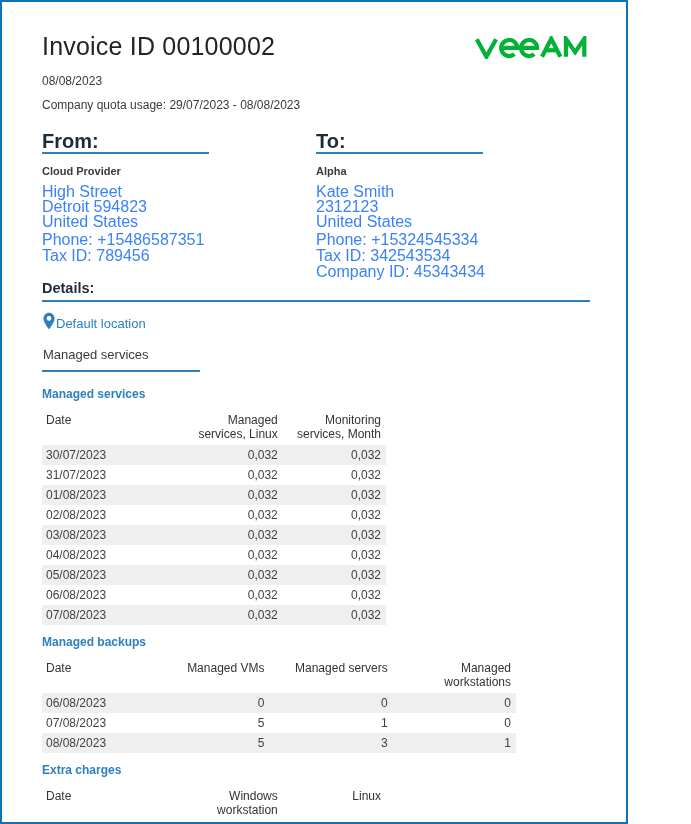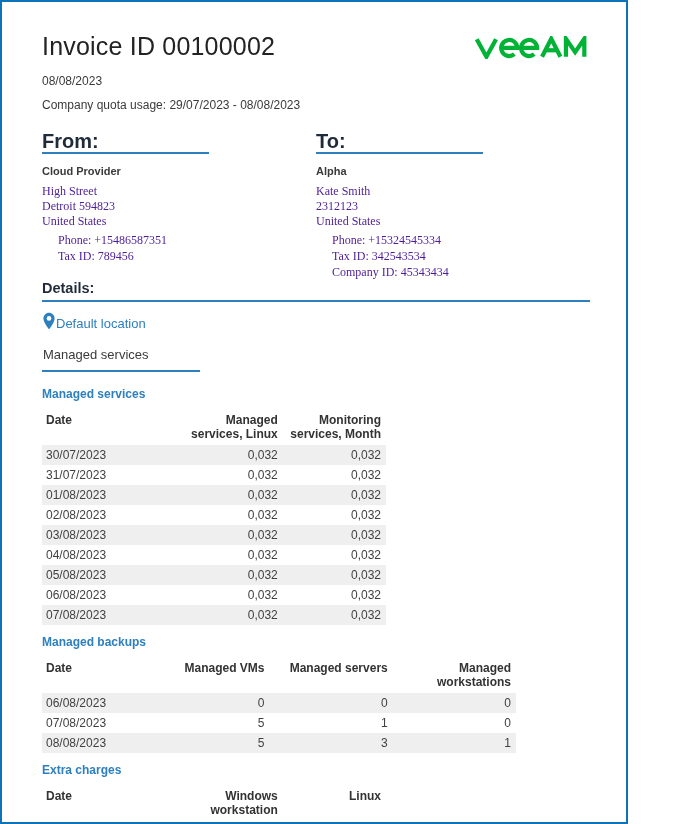--- a/index.html
+++ b/index.html
@@ -39,22 +39,22 @@
     font-size: 20px;
     font-weight: 700;
     line-height: 16px;
     color: #1f2b38;
     width: 167px;
     padding-bottom: 3px;
     border-bottom: 2px solid var(--accent-blue, #2d7fbe);
   }
   .party-name { font-size: 11px; font-weight: 700; color: #3a3a3a; margin-top: 11px; }
   .party-address { margin-top: 7px; }
-  .party-line { font-size: 12px; line-height: 15px; color: #4c1d95; font-family: Liberation Serif, serif; }
-  .party-contact { margin-top: 3px; margin-left: 16px; }
+  .party-line { font-size: 16px; line-height: 15px; color: #3b82f6; }
+  .party-contact { margin-top: 3px; }
   .party-contact .party-line { line-height: 16px; }
 
   
   .details-heading {
     font-size: 14.5px;
     font-weight: 700;
     line-height: 16px;
     color: #1f2b38;
     padding-bottom: 4px;
     border-bottom: 2px solid var(--accent-blue, #2d7fbe);
@@ -82,21 +82,21 @@
   .table-section + .table-section { margin-top: 10px; }
   .table-title { color: var(--accent-blue, #2d7fbe); font-size: 12px; font-weight: 700; }
   table {
     border-collapse: collapse;
     table-layout: fixed;
     margin-top: 10px;
     font-size: 12px;
     color: #3f3f3f;
   }
   th {
-    font-weight: 700;
+    font-weight: 400;
     text-align: left;
     vertical-align: top;
     padding: 2px 5px 4px 4px;
     line-height: 14px;
     color: #333;
   }
   td { padding: 3px 5px 3px 4px; line-height: 14px; }
   th.num, td.num { text-align: right; }
   tbody tr:nth-child(odd) { background: var(--stripe-gray, #efefef); }
   .tbl-a table, .tbl-c table { width: 344px; }

